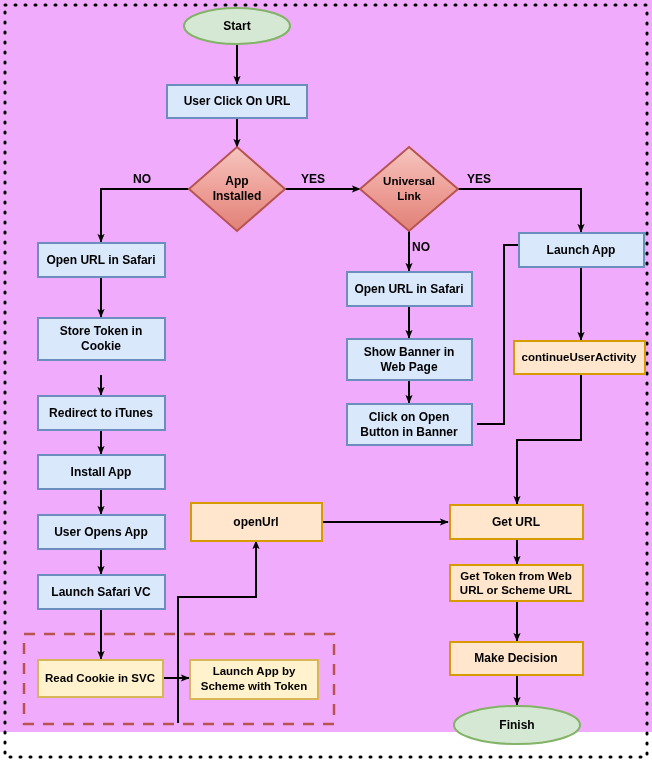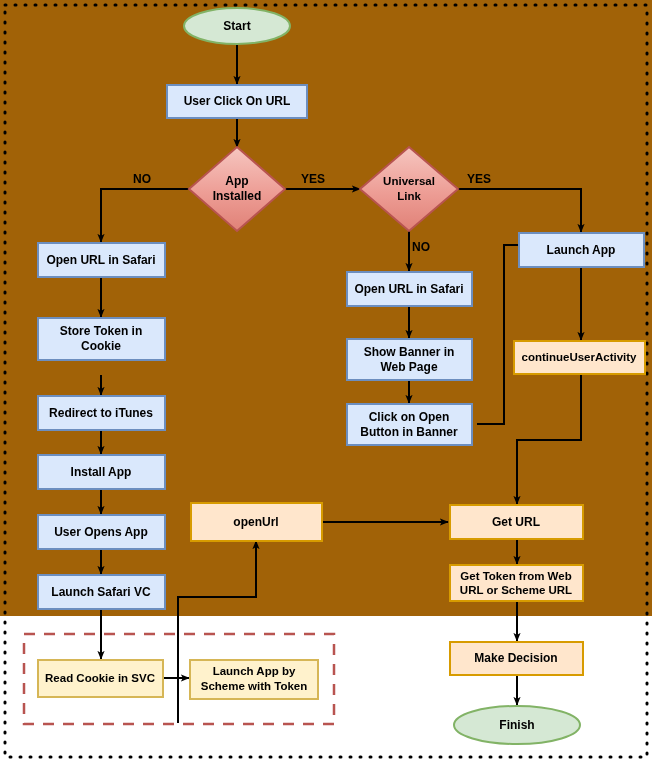--- a/index.html
+++ b/index.html
@@ -9,22 +9,22 @@
   }
   body {
     width: 652px;
     height: 762px;
     font-family: "Liberation Sans", sans-serif;
     overflow: hidden;
   }
   #canvas {
     position: relative;
     width: 652px;
-    height: 616px;
-    background: #a16207;
+    height: 732px;
+    background: #f0abfc;
   }
   svg.flow {
     position: absolute;
     top: 0;
     left: 0;
     width: 652px;
     height: 762px;
   }
   .node-label {
     font-family: "Liberation Sans", sans-serif;

